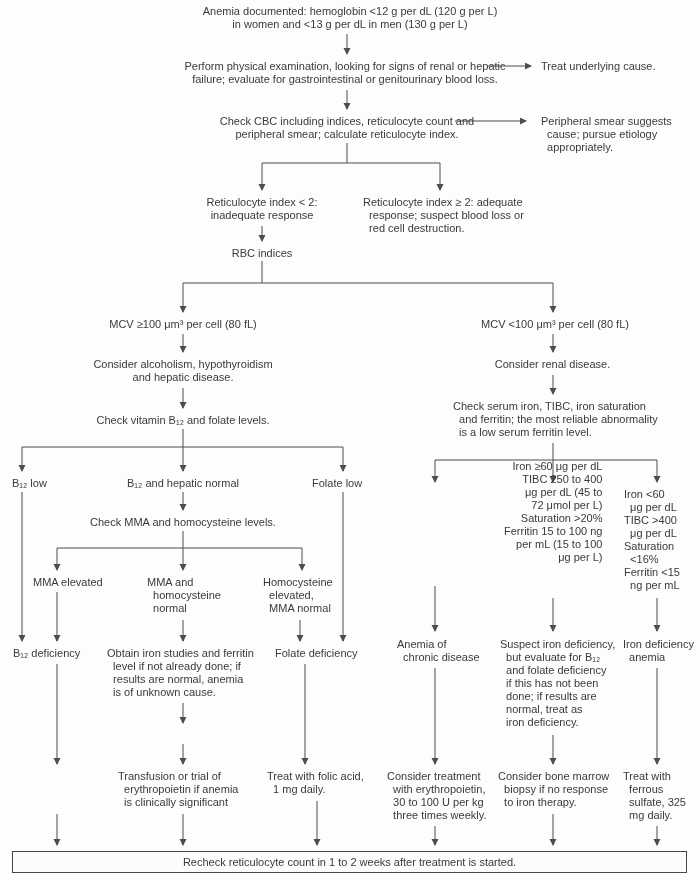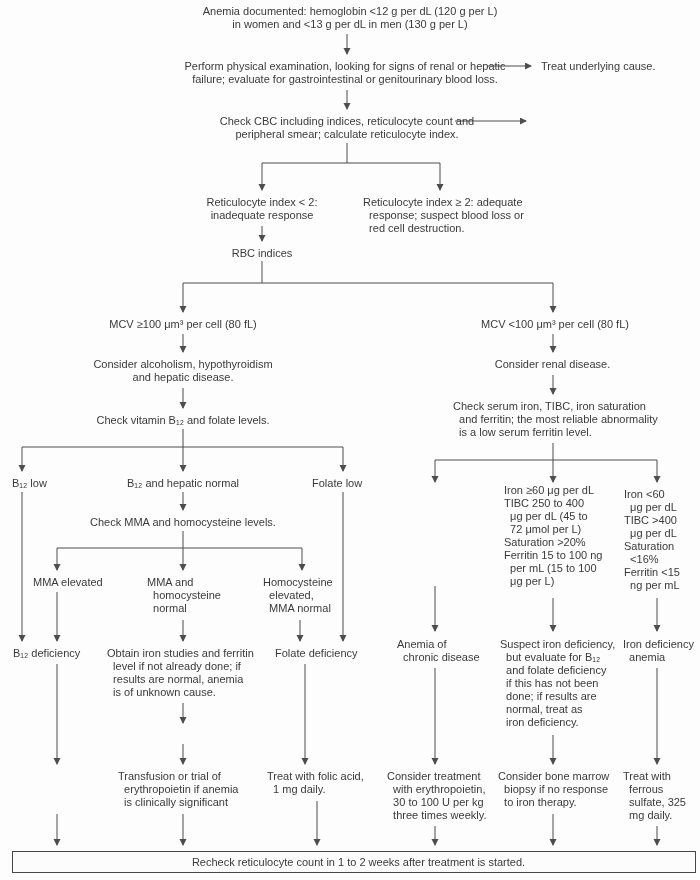--- a/index.html
+++ b/index.html
@@ -7,21 +7,21 @@
     position:relative;width:700px;height:880px;background:#fdfdfd;overflow:hidden;
     font-family:"Liberation Sans","DejaVu Sans",sans-serif;
     font-size:11px;line-height:13px;color:#3a3a3a;
   }
   .node{position:absolute;white-space:pre;}
   .c{text-align:center;}
   svg.connectors{position:absolute;left:0;top:0;}
   .recheck{
     position:absolute;left:12px;top:851px;width:673px;height:20px;
     border:1.5px solid #474747;background:#fcfcfc;
-    display:flex;align-items:center;justify-content:center;padding-left:9px;
+    display:flex;align-items:center;justify-content:center;
   }
 </style>
 </head>
 <body>
 
 <div class="stage">
 
   <svg class="connectors" width="700" height="880" viewBox="0 0 700 880">
     <defs>
       <marker id="ah" markerUnits="userSpaceOnUse" markerWidth="8" markerHeight="8" refX="6" refY="3.5" orient="auto">
@@ -83,20 +83,23 @@
     </g>
   </svg>
 
   <div class="node c" style="left:160px;top:5px;width:380px;">Anemia documented: hemoglobin &lt;12 g per dL (120 g per L)
 in women and &lt;13 g per dL in men (130 g per L)</div>
   <div class="node c" style="left:155px;top:60px;width:380px;">Perform physical examination, looking for signs of renal or hepatic
 failure; evaluate for gastrointestinal or genitourinary blood loss.</div>
   <div class="node" style="left:541px;top:60px;">Treat underlying cause.</div>
   <div class="node c" style="left:192px;top:115px;width:310px;">Check CBC including indices, reticulocyte count and
 peripheral smear; calculate reticulocyte index.</div>
+  <div class="node" style="left:541px;top:115px;">Peripheral smear suggests
+  cause; pursue etiology
+  appropriately.</div>
   <div class="node c" style="left:192px;top:196px;width:140px;">Reticulocyte index &lt; 2:
 inadequate response</div>
   <div class="node" style="left:363px;top:196px;">Reticulocyte index ≥ 2: adequate
   response; suspect blood loss or
   red cell destruction.</div>
   <div class="node c" style="left:212px;top:247px;width:100px;">RBC indices</div>
 
   <div class="node c" style="left:73px;top:318px;width:220px;">MCV ≥100 μm³ per cell (80 fL)</div>
   <div class="node c" style="left:78px;top:358px;width:210px;">Consider alcoholism, hypothyroidism
 and hepatic disease.</div>
@@ -122,21 +125,21 @@
   erythropoietin if anemia
   is clinically significant</div>
   <div class="node" style="left:267px;top:770px;">Treat with folic acid,
   1 mg daily.</div>
 
   <div class="node c" style="left:445px;top:318px;width:220px;">MCV &lt;100 μm³ per cell (80 fL)</div>
   <div class="node c" style="left:470px;top:358px;width:165px;">Consider renal disease.</div>
   <div class="node" style="left:453px;top:400px;">Check serum iron, TIBC, iron saturation
   and ferritin; the most reliable abnormality
   is a low serum ferritin level.</div>
-  <div class="node" style="left:504px;top:484px;">Iron ≥60 μg per dL
+  <div class="node" style="left:504px;top:460px;text-align:right;">Iron ≥60 μg per dL
 TIBC 250 to 400
   μg per dL (45 to
   72 μmol per L)
 Saturation &gt;20%
 Ferritin 15 to 100 ng
   per mL (15 to 100
   μg per L)</div>
   <div class="node" style="left:624px;top:488px;">Iron &lt;60
   μg per dL
 TIBC &gt;400

